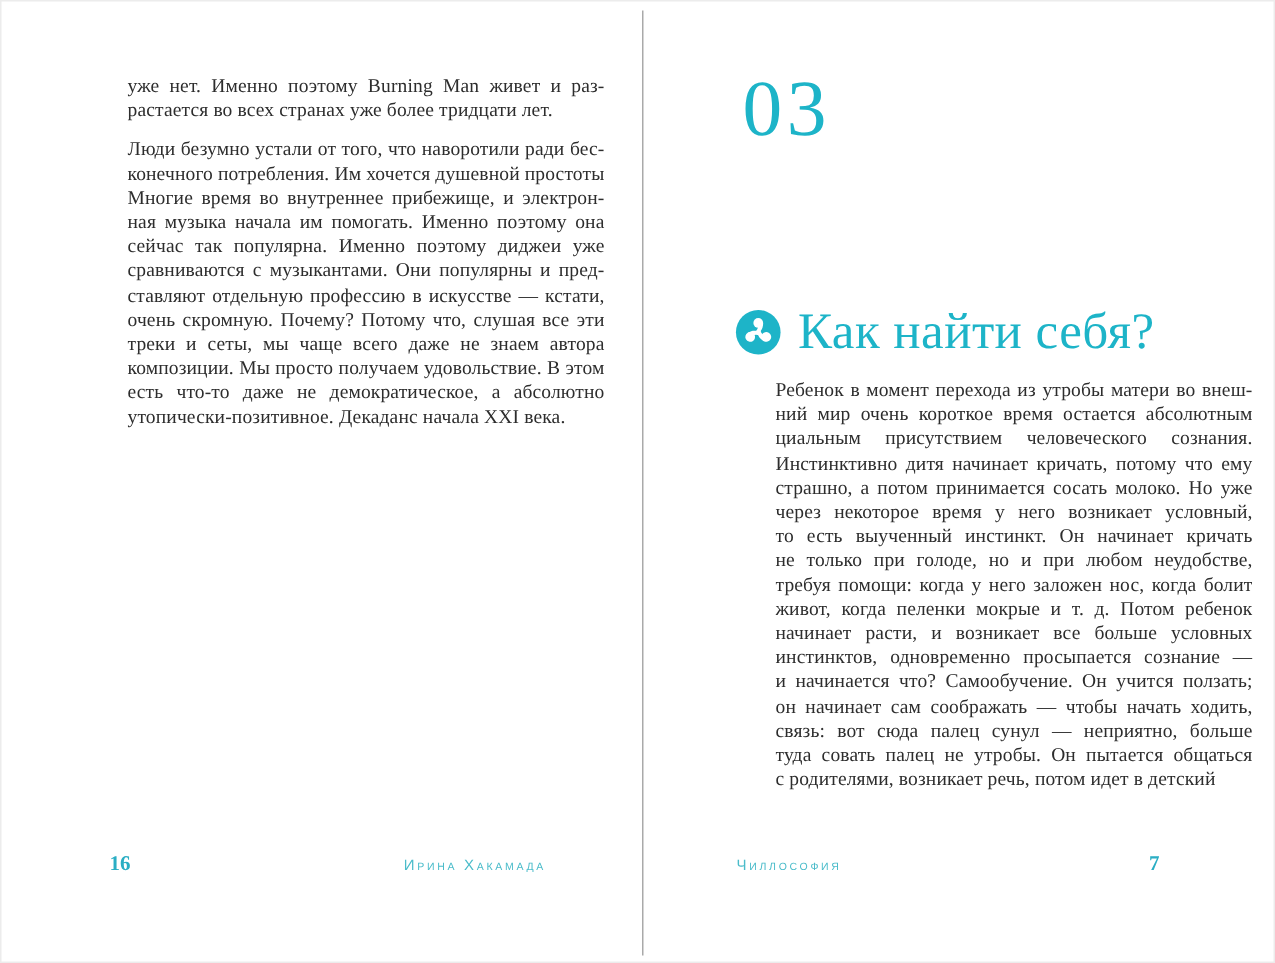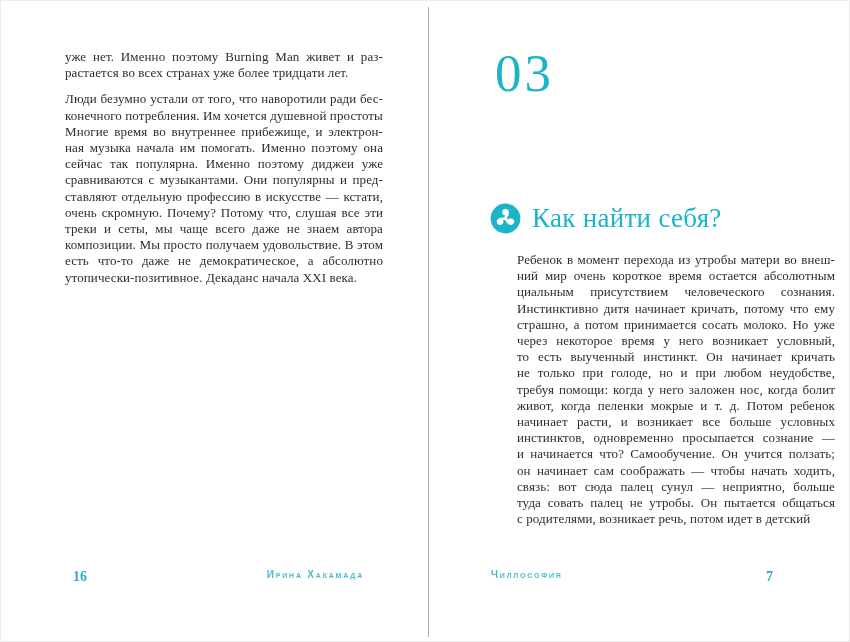--- a/index.html
+++ b/index.html
@@ -26,21 +26,21 @@
 
   
   .body-text {
     position: absolute;
     width: 318px;
     font-size: 13px;
     line-height: 16.2px;
     color: var(--body-text, #2d2d2d);
     letter-spacing: 0.1px;
   }
-  .body-left  { left: 64px;  top: 48px;  }
+  .body-left  { left: 84px;  top: 48px;  }
   .body-right { left: 516px; top: 251px; }
 
   .para { margin: 0 0 10px 0; }
   .para:last-child { margin-bottom: 0; }
   .line {
     text-align: justify;
     text-align-last: justify;
     white-space: nowrap;
     overflow: hidden;
   }
@@ -63,48 +63,48 @@
     position: absolute;
     left: 489px;
     top: 202px;
     display: flex;
     align-items: center;
     gap: 11px;
   }
   .chapter-icon { width: 31px; height: 31px; color: var(--accent, #1db4c8); }
   .chapter-icon svg { width: 31px; height: 31px; display: block; }
   .chapter-title {
-    font-size: 27px;
+    font-size: 34px;
     line-height: 1.1;
     color: var(--accent, #1db4c8);
     letter-spacing: 0.3px;
   }
 
   
   .footer {
     position: absolute;
     top: 568px;
     width: 318px;
     display: flex;
     justify-content: space-between;
-    align-items: flex-start;
+    align-items: center;
   }
   .footer-left  { left: 72px;  }
   .footer-right { left: 490px; }
   .page-num {
     font-size: 14px;
     font-weight: bold;
     color: var(--page-number, #2aaec4);
     font-family: "Liberation Serif", "DejaVu Serif", serif;
   }
   .pn-right { margin-right: 36px; }
   .running-head {
     font-family: "Liberation Sans", "DejaVu Sans", sans-serif;
     font-variant: small-caps;
-    font-weight: bold;
+    font-weight: normal;
     font-size: 10px;
     letter-spacing: 1.8px;
     color: var(--running-head, #4bbcca);
   }
   .rh-left { margin-right: 27px; }
 </style>
 </head>
 <body>
 
 <div class="canvas">

